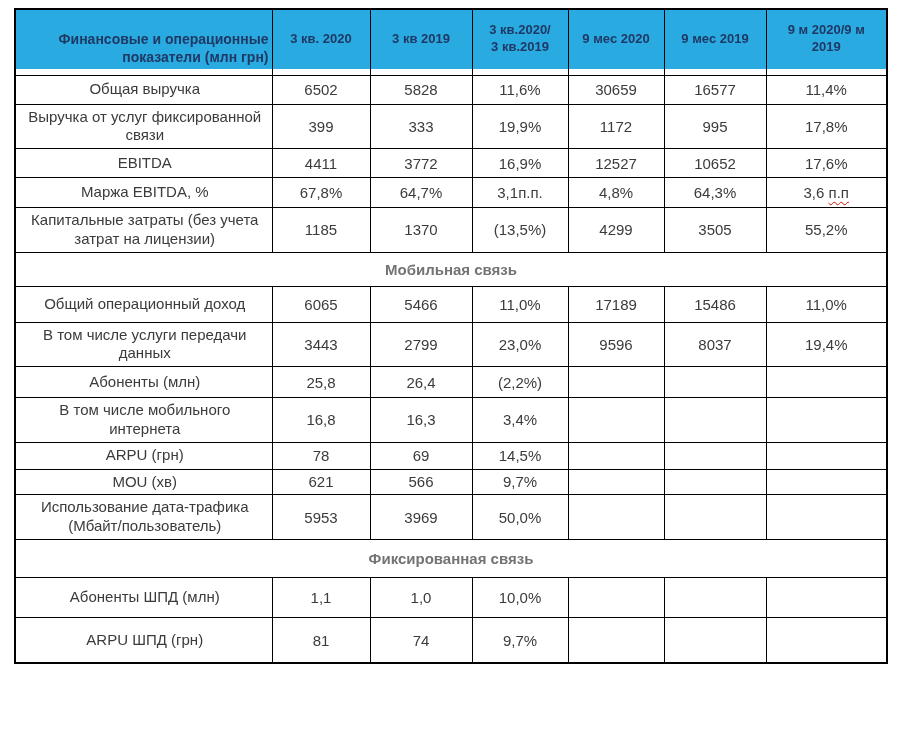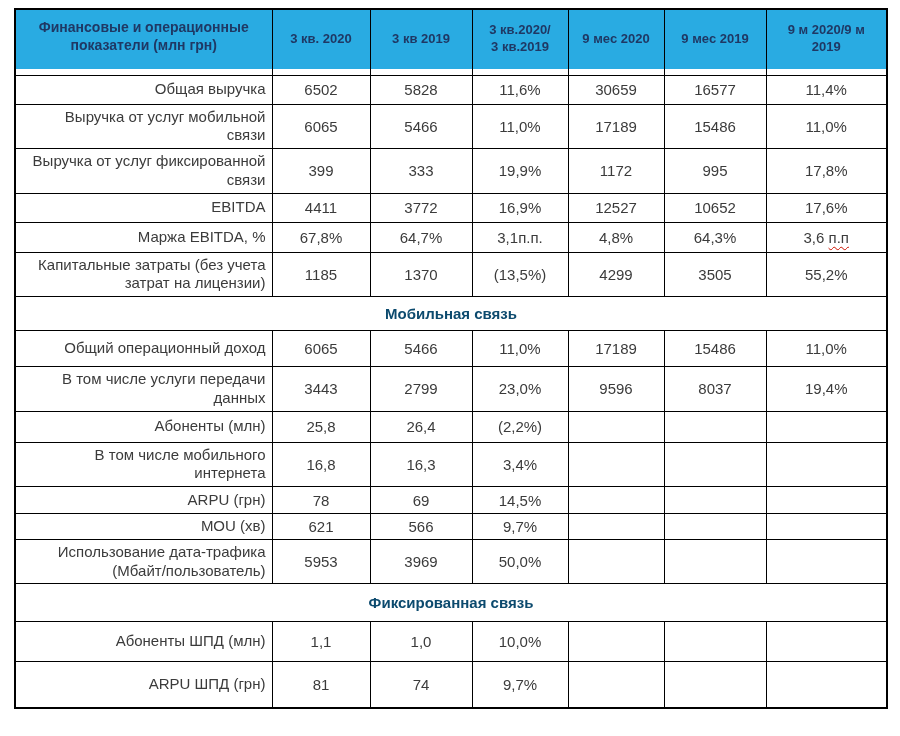--- a/index.html
+++ b/index.html
@@ -19,32 +19,32 @@
   th.hdr{
     background:#29ABE2;
     color:#1F3864;
     font-size:13px;font-weight:bold;line-height:1.3;
     text-align:center;vertical-align:middle;
     white-space:pre-line;
     box-shadow:inset 0 -6px 0 0 #ffffff;
     padding:2px 3px 8px 3px;
   }
   th.hdr-ind{
-    vertical-align:top;padding-top:8px;font-size:14px;
+    vertical-align:top;padding-top:20px;font-size:14px;text-align:right;
   }
   td.lbl{
-    font-size:15px;color:#3b3b3b;text-align:right;
+    font-size:15px;color:#3b3b3b;text-align:center;
     vertical-align:middle;padding:3px 6px 3px 8px;line-height:1.25;
   }
   td.val{
     font-size:15px;color:#3b3b3b;text-align:center;
     vertical-align:middle;padding:2px 4px;
   }
   td.section{
-    font-size:15px;color:#0c4a6e;font-weight:bold;text-align:center;
+    font-size:15px;color:#737373;font-weight:bold;text-align:center;
     vertical-align:middle;padding:2px;
   }
   .squiggle{
     text-decoration:underline;
     text-decoration-style:wavy;
     text-decoration-color:#cc1100;
     text-decoration-thickness:1px;
     text-underline-offset:3px;
   }
 </style>
@@ -80,29 +80,20 @@
       <tr style="height:29px">
         <td class="lbl">Общая выручка</td>
         <td class="val">6502</td>
         <td class="val">5828</td>
         <td class="val">11,6%</td>
         <td class="val">30659</td>
         <td class="val">16577</td>
         <td class="val">11,4%</td>
       </tr>
       <tr style="height:36px">
-        <td class="lbl">Выручка от услуг мобильной связи</td>
-        <td class="val">6065</td>
-        <td class="val">5466</td>
-        <td class="val">11,0%</td>
-        <td class="val">17189</td>
-        <td class="val">15486</td>
-        <td class="val">11,0%</td>
-      </tr>
-      <tr style="height:36px">
         <td class="lbl">Выручка от услуг фиксированной связи</td>
         <td class="val">399</td>
         <td class="val">333</td>
         <td class="val">19,9%</td>
         <td class="val">1172</td>
         <td class="val">995</td>
         <td class="val">17,8%</td>
       </tr>
       <tr style="height:29px">
         <td class="lbl">EBITDA</td>

